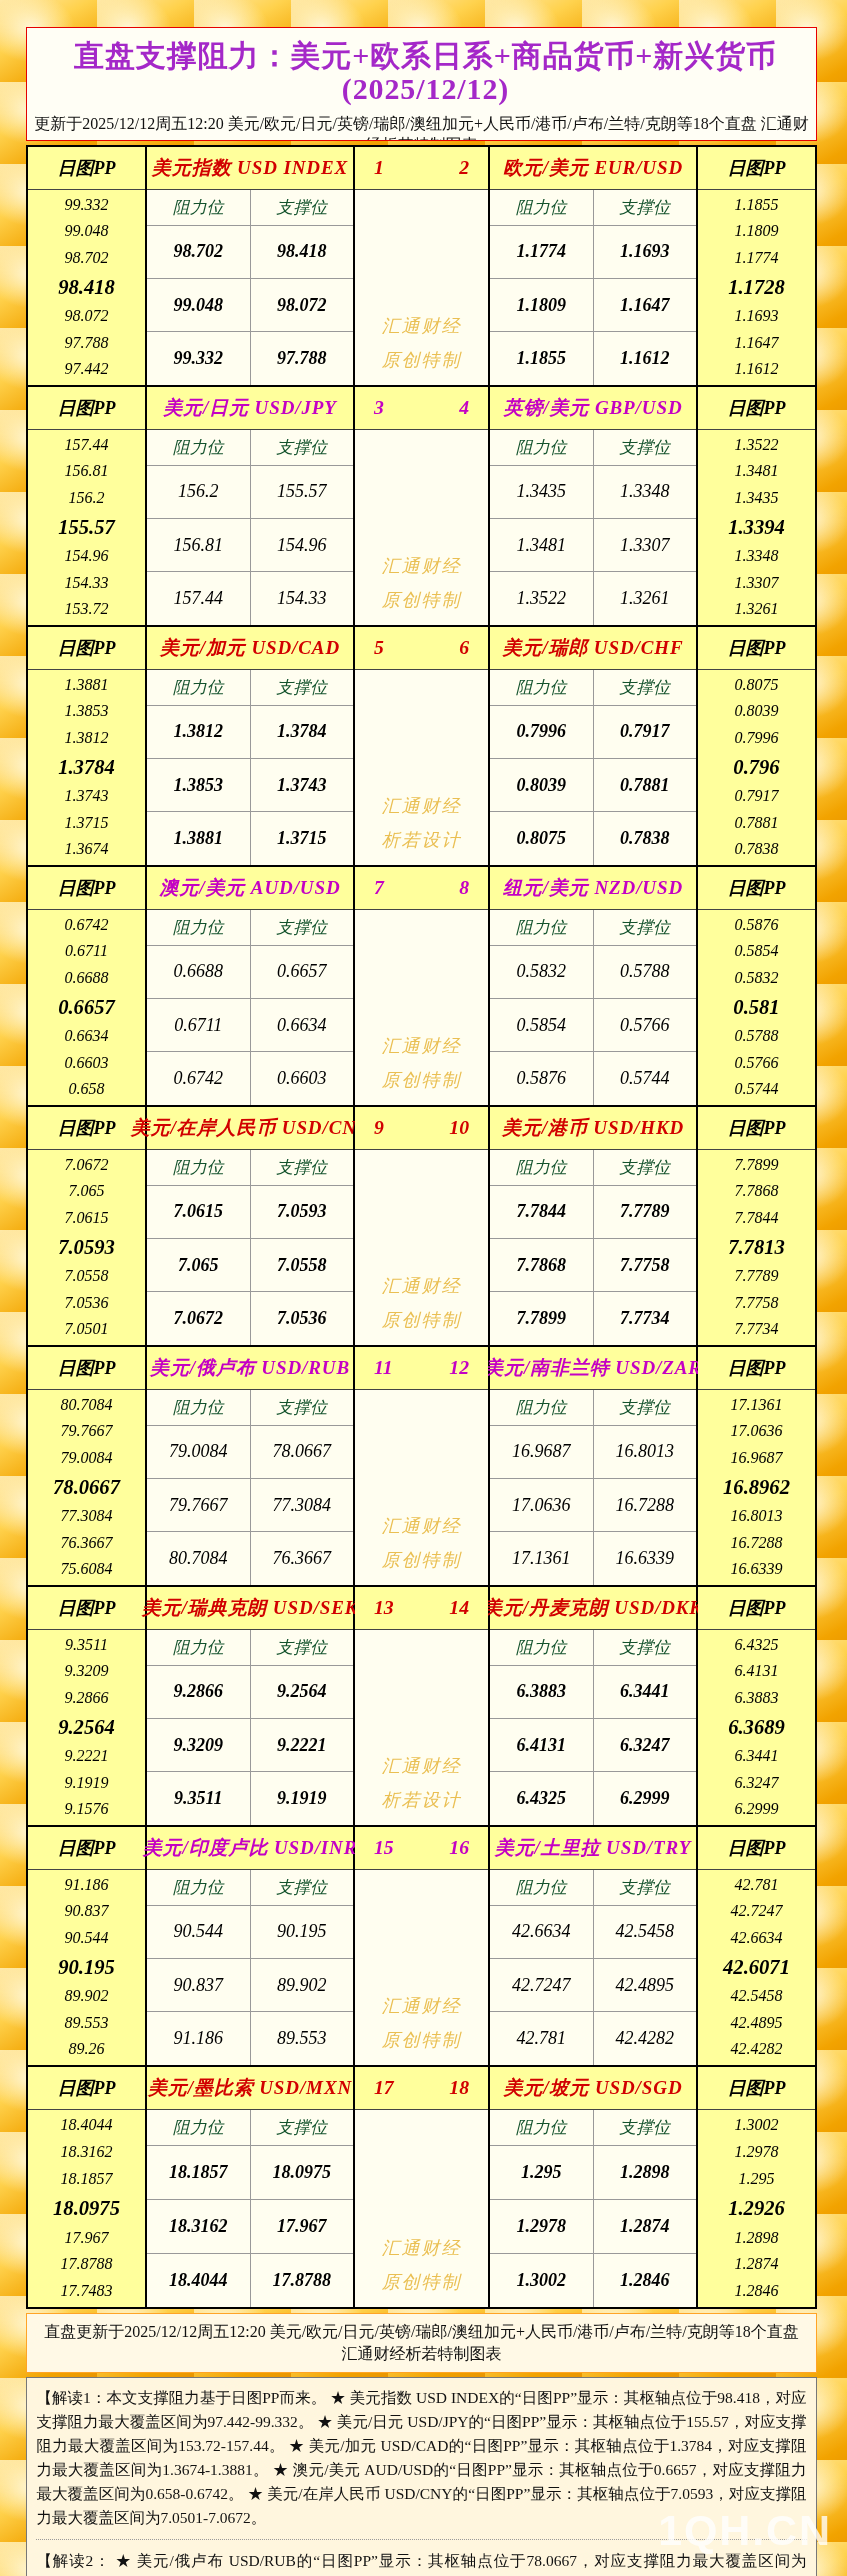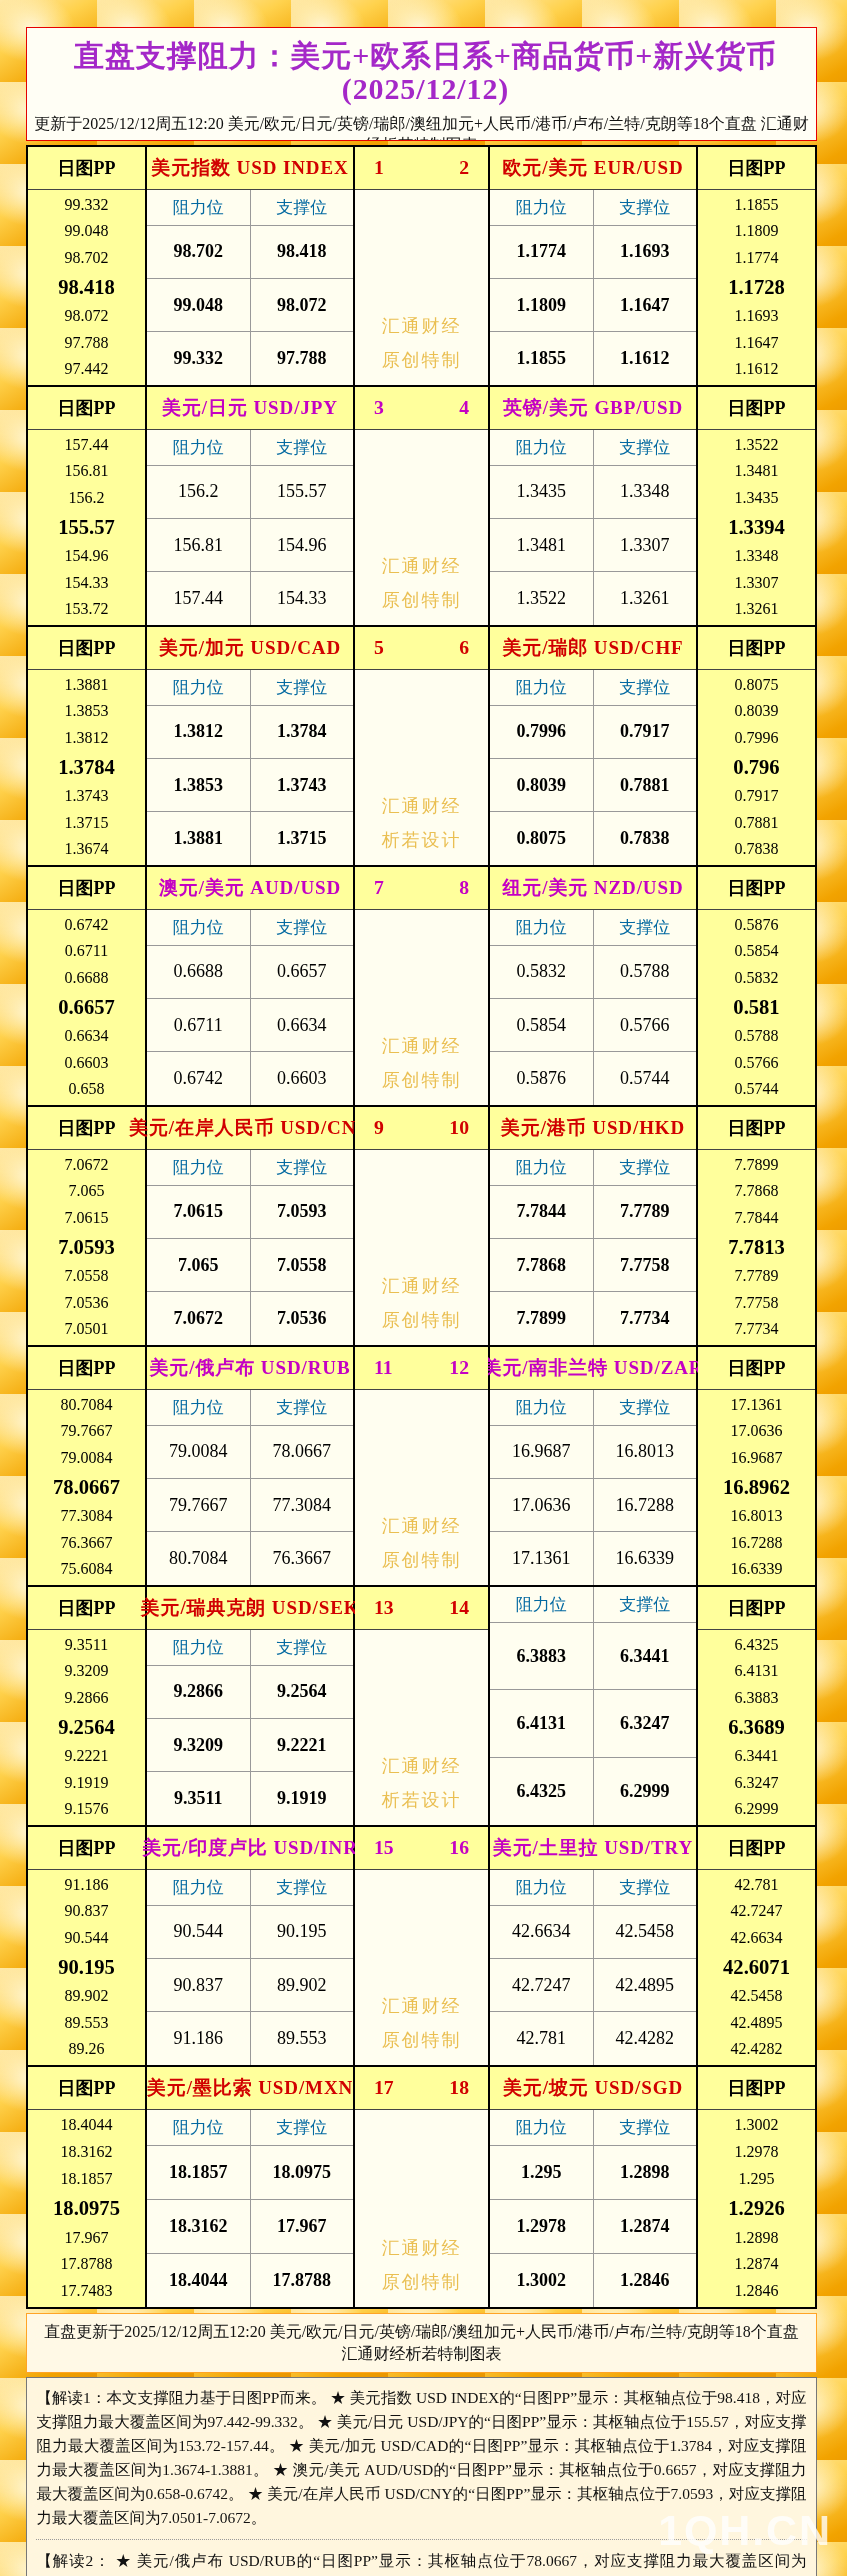--- a/index.html
+++ b/index.html
@@ -19,40 +19,40 @@
     box-sizing:border-box;height:114px;text-align:center;overflow:hidden;
   }
   .main-title{
     margin-top:11.2px;font-size:30px;font-weight:bold;color:var(--purple);
     letter-spacing:0.9px;line-height:1.1;padding-left:8px;
   }
   .sub-title{
     margin:7.5px 3.7px 0 3.7px;font-size:16px;color:#111;line-height:1.35;
   }
   
-  .main-table{margin-top:3.7px;border:2.8px solid #000;background:#FFFEF0;}
+  .main-table{margin-top:3.7px;border:2.8px solid #000;background:#FFFEF0;font-style:italic;}
   .section{display:flex;height:240px;border-bottom:2.8px solid #000;box-sizing:border-box;}
   .section:last-child{border-bottom:none;}
   .pp-col{width:117px;box-sizing:border-box;background:#FFFF9C;display:flex;flex-direction:column;}
   .pair-col{width:210px;box-sizing:border-box;border-left:2.8px solid #000;border-right:2.8px solid #000;display:flex;flex-direction:column;background:#FFFEF0;}
   .mid-col{flex:1;display:flex;flex-direction:column;background:#FFFEF0;position:relative;}
   .trow{height:43px;box-sizing:border-box;border-bottom:0.9px solid #444;
         display:flex;align-items:center;justify-content:center;background:#FFFF9C;}
   .pp-head{font-size:18px;font-weight:bold;color:#000;}
   .pair-title{font-size:19px;font-weight:bold;letter-spacing:0.9px;white-space:nowrap;}
   .sec-red .pair-title,.sec-red .num{color:var(--red);}
   .sec-magenta .pair-title,.sec-magenta .num{color:var(--magenta);}
   .nums{justify-content:space-between;padding:0 19px;}
   .num{font-size:19.7px;font-weight:bold;}
   .pp-vals{flex:1;display:flex;flex-direction:column;justify-content:space-around;align-items:center;padding:1.9px 0;}
   .ppv{font-size:16px;color:#000;}
   .ppv.pivot{font-size:20.6px;font-weight:bold;}
   .hrow{height:36px;box-sizing:border-box;display:flex;border-bottom:0.9px solid #999;background:#FFFEF0;}
   .hcell{flex:1;display:flex;align-items:center;justify-content:center;
-         font-size:17px;color:#0369a1;border-right:0.9px solid #999;}
+         font-size:17px;color:#14532d;border-right:0.9px solid #999;}
   .hcell.last{border-right:none;}
   .drow{flex:1;display:flex;border-bottom:0.9px solid #999;box-sizing:border-box;}
   .drow.lastrow{border-bottom:none;}
   .dcell{flex:1;display:flex;align-items:center;justify-content:center;
          font-size:18px;color:#000;border-right:0.9px solid #999;}
   .dcell.last{border-right:none;}
   .sec-red .dcell{font-weight:bold;}
   .mid-body{flex:1;display:flex;align-items:flex-end;justify-content:center;overflow:visible;}
   .wm{display:flex;flex-direction:column;align-items:center;gap:9.4px;margin-bottom:13px;
       color:var(--gold);font-size:18px;letter-spacing:1.9px;white-space:nowrap;z-index:2;}
@@ -610,20 +610,21 @@
       </div>
       <div class="mid-body">
         <div class="wm">
           <span>汇通财经</span>
           <span>析若设计</span>
         </div>
       </div>
     </div>
 
     <div class="pair-col">
+      <div class="trow pair-title">美元/丹麦克朗 USD/DKK</div>
       <div class="hrow">
         <span class="hcell">阻力位</span>
         <span class="hcell last">支撑位</span>
       </div>
       <div class="drow">
         <span class="dcell">6.3883</span>
         <span class="dcell last">6.3441</span>
       </div>
       <div class="drow">
         <span class="dcell">6.4131</span>

